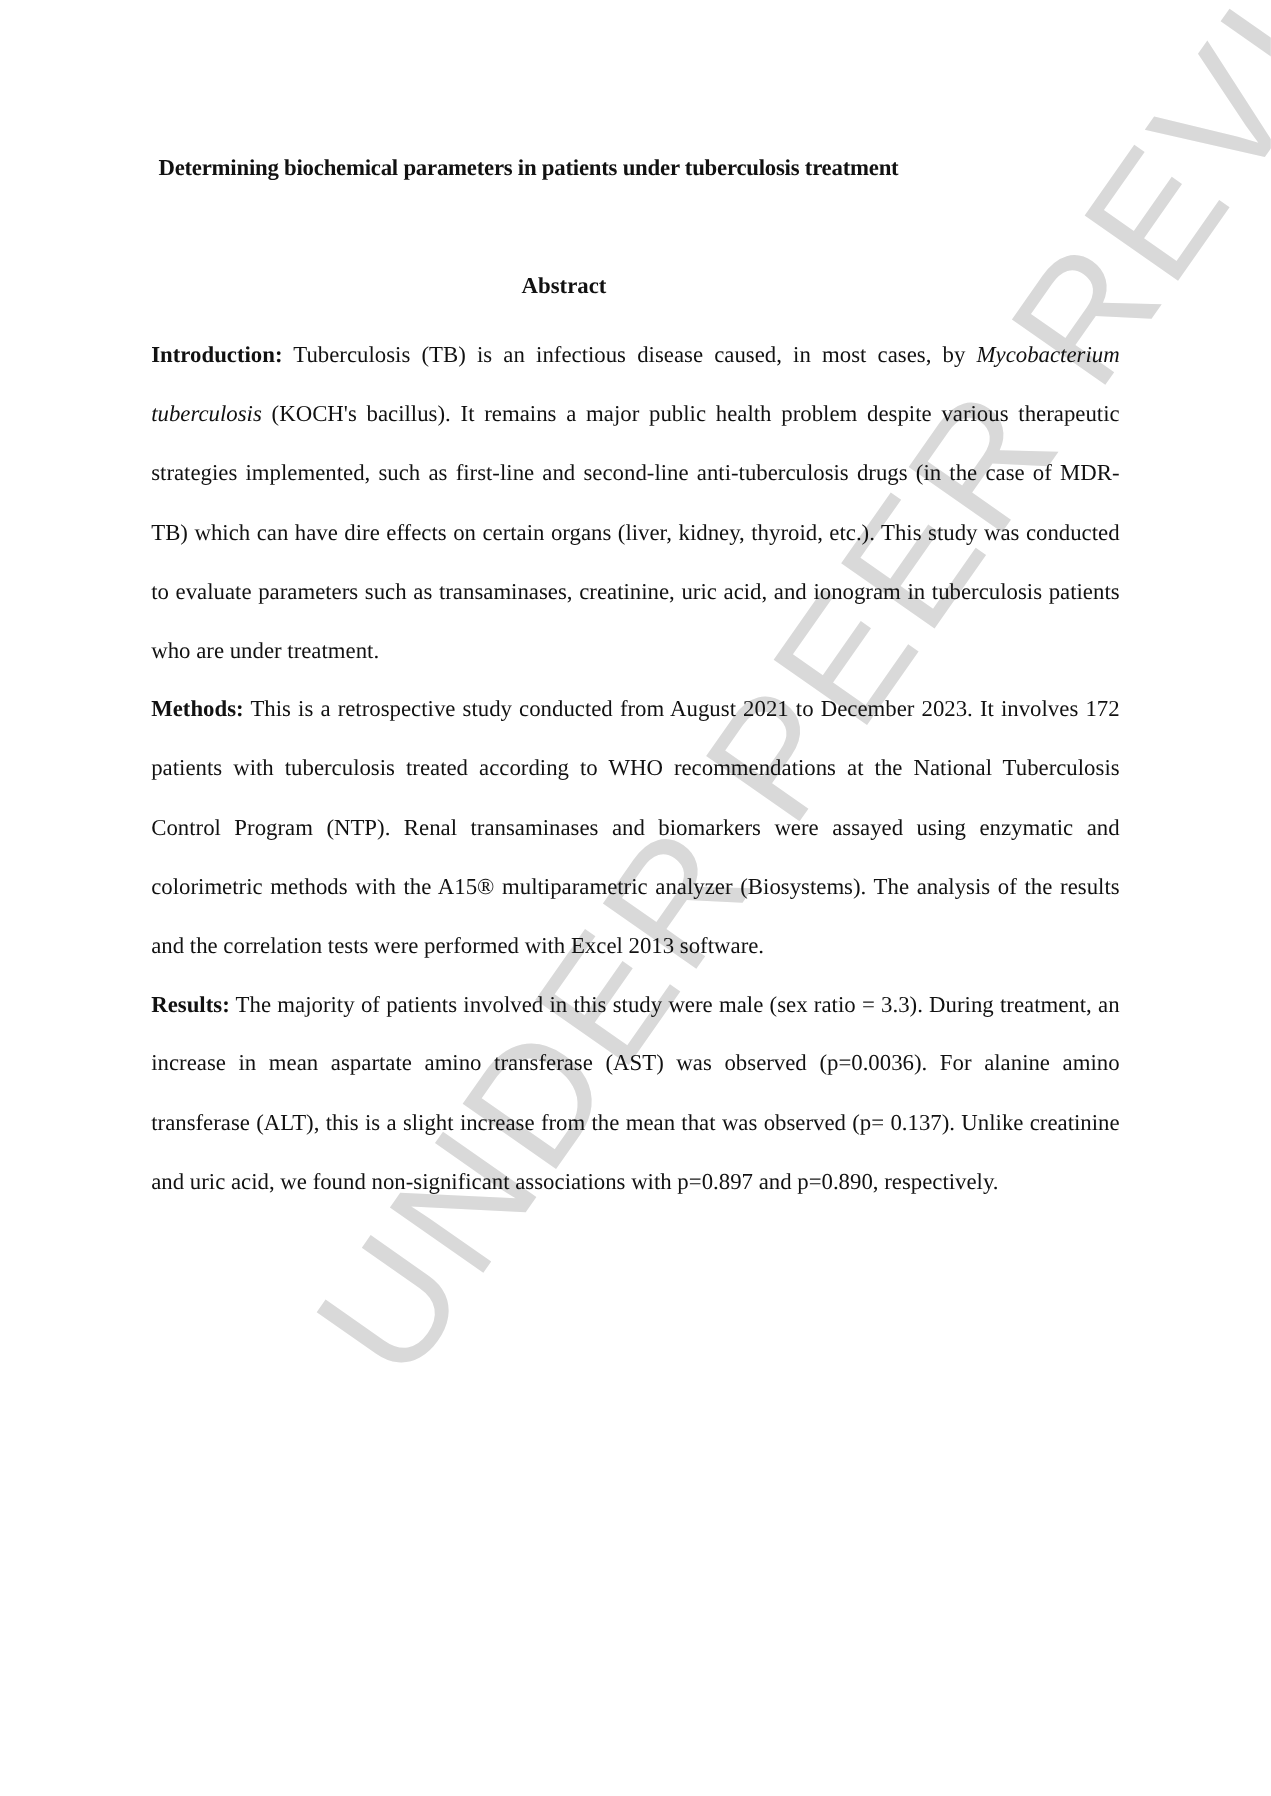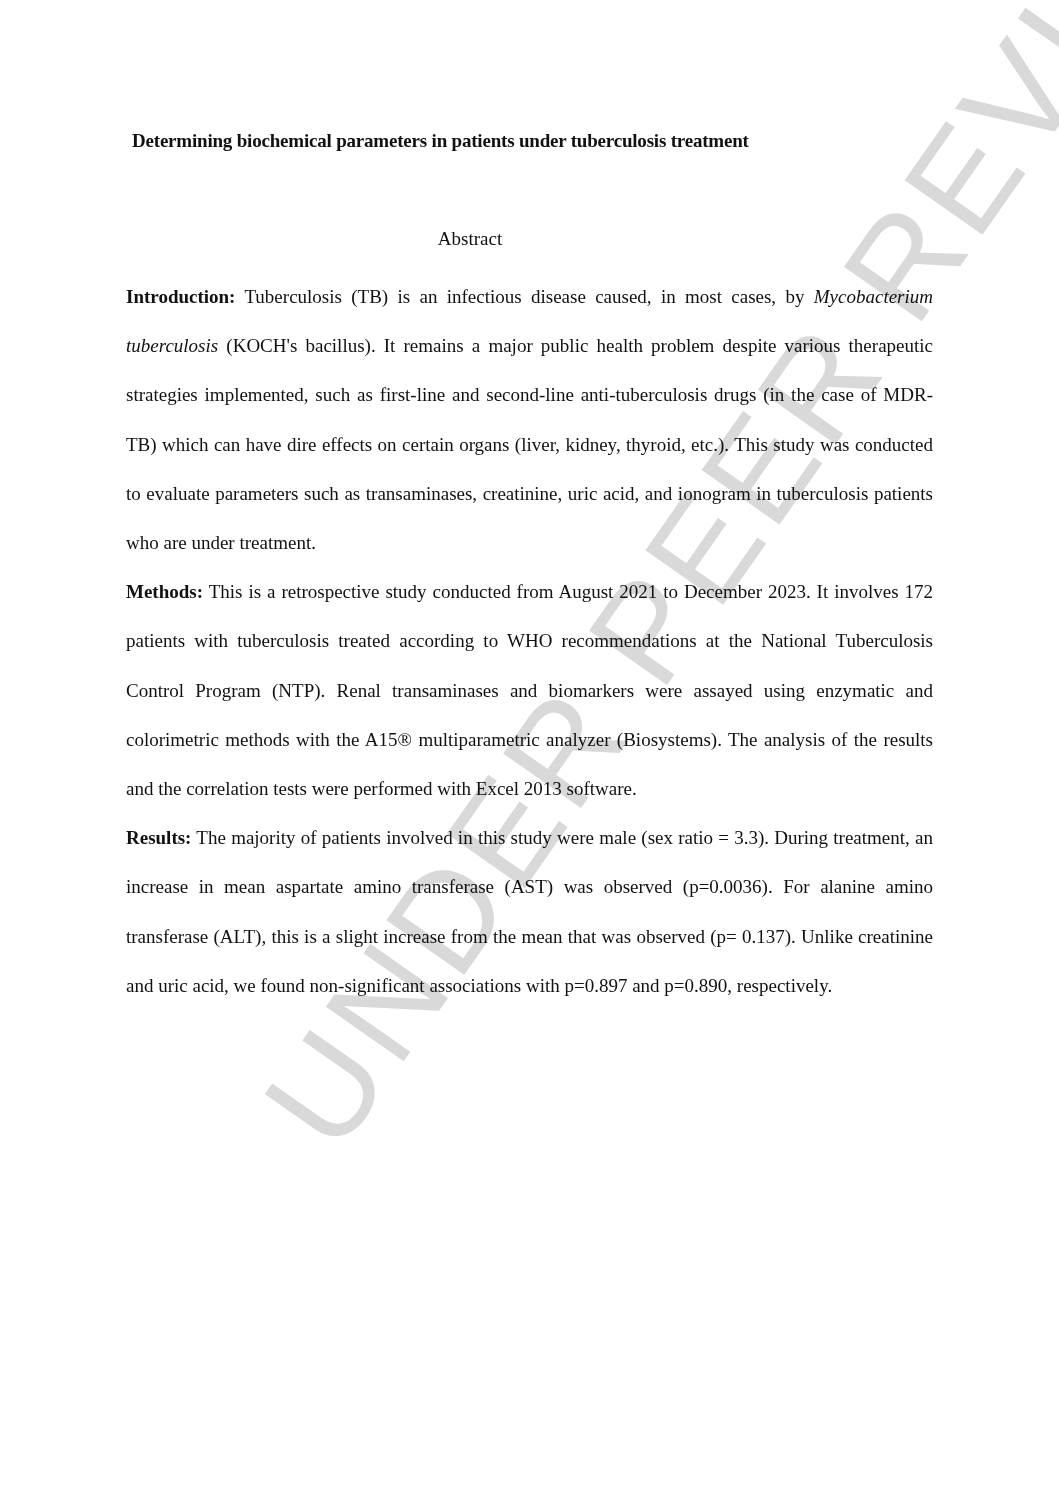--- a/index.html
+++ b/index.html
@@ -23,21 +23,21 @@
     text-align: center;
     font-weight: normal;
   }
   .page { position: absolute; left: 0; top: 0; width: 100%; z-index: 1; }
   .title {
     position: absolute; left: 132px; top: 130px;
     font-weight: bold; font-size: 19px; letter-spacing: -0.2px;
   }
   .abstract-heading {
     position: absolute; left: 0; width: 940px; top: 228px;
-    text-align: center; font-weight: normal; font-size: 19px;
+    text-align: center; font-weight: bold; font-size: 19px;
   }
   .abstract {
     position: absolute; left: 126px; top: 272px; width: 807px;
     font-size: 19px; line-height: 49.2px;
     text-align: justify;
   }
   .abstract p { margin: 0; }
   .label { font-weight: bold; }
   .italic { font-style: italic; }
 </style>

